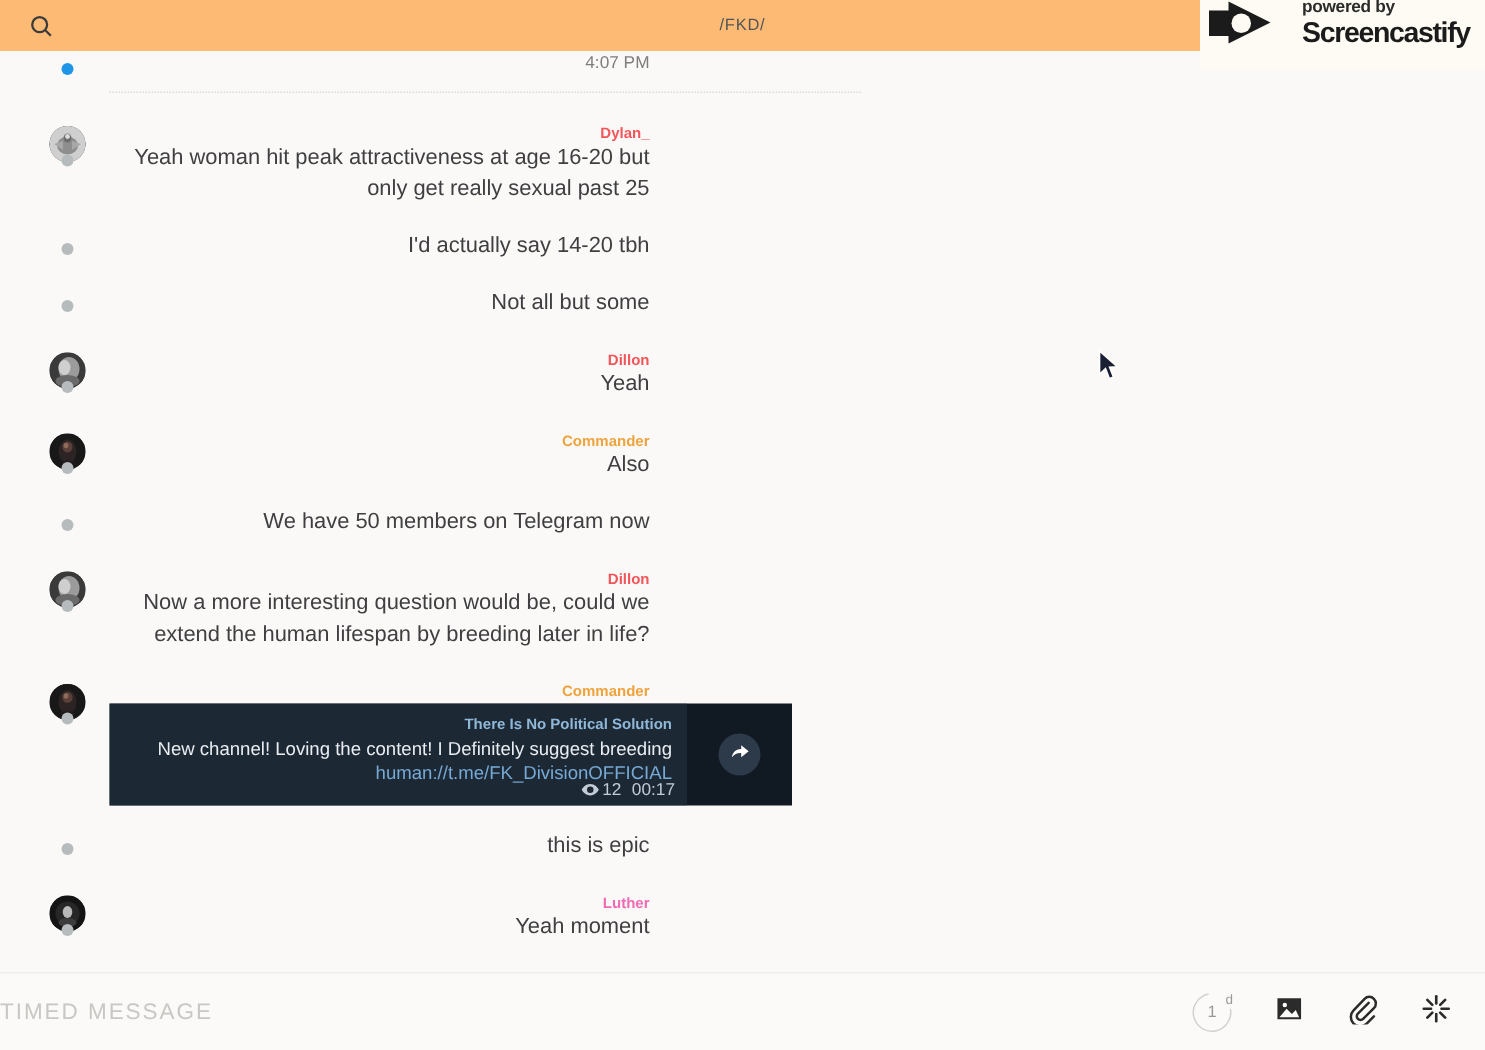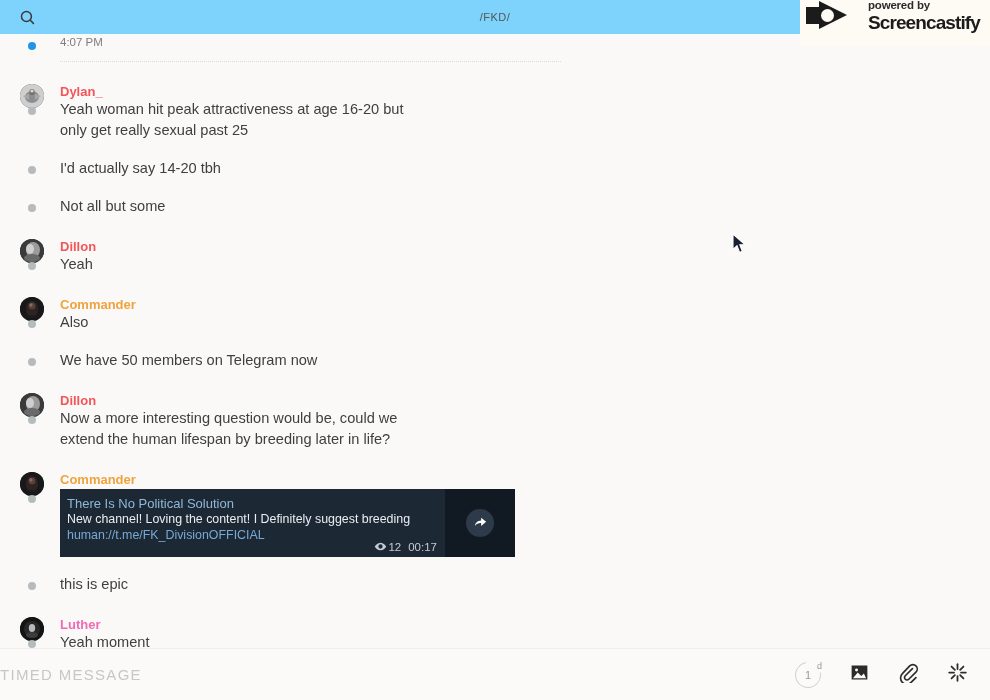--- a/index.html
+++ b/index.html
@@ -7,21 +7,21 @@
   body {
     font-family:"Liberation Sans", sans-serif;
     background:#faf9f7;
     color:#3b3b3b;
     position:relative;
   }
 
   
   #topbar {
     position:absolute; left:0; top:0; width:990px; height:34px;
-    background:#7dd3fc;
+    background:#fdba74;
     display:flex; align-items:center;
     z-index:6;
   }
   #search-btn {
     width:54px; height:34px; display:flex; align-items:center; justify-content:center;
     cursor:pointer;
   }
   #search-btn svg { display:block; }
   #room-title {
     position:absolute; left:0; top:0; width:990px; height:34px;
@@ -52,60 +52,61 @@
   #wm-logo .notch {
     position:absolute; left:15px; top:9px; width:13px; height:13px; background:#fdfbf4;
     border-radius:50%;
   }
   #wm-text { line-height:1; }
   #wm-text .pw { font-size:11.5px; color:#2b2b2b; font-weight:600; letter-spacing:-.2px; }
   #wm-text .sc { font-size:19px; color:#1b1b1b; font-weight:bold; letter-spacing:-.9px; margin-top:1px; }
 
   
   #messages {
-    position:absolute; left:4px; top:34px; width:836px; height:614px;
+    position:absolute; left:17px; top:34px; width:836px; height:614px;
     background:#faf9f7;
     overflow:hidden;
+    text-align:right;
   }
   .row { position:relative; display:flex; }
   .gutter { width:56px; flex:0 0 56px; position:relative; }
   .dot {
     position:absolute; left:24px; top:8px; width:8px; height:8px; border-radius:50%;
     background:#b6bbbe;
   }
   .dot.unread { background:#1f95e8; }
   .avatar {
     position:absolute; left:16px; top:1px; width:24px; height:24px; border-radius:50%;
     overflow:hidden; background:#2a2a2a;
   }
   .avatar svg { display:block; }
   .body { flex:1 1 auto; padding-right:420px; }
 
   .stamp { font-size:11.5px; color:#7d7d7d; padding-top:2px; }
   .divider {
     margin:13px 0 0 56px; width:501px; height:0;
     border-top:1px dotted #dddbd7;
   }
-  .author { font-size:13px; font-weight:bold; padding-top:1px; }
+  .author { font-size:10px; font-weight:bold; padding-top:1px; }
   .author.red { color:#f2555a; }
   .author.orange { color:#f0a33c; }
   .author.pink { color:#f06ab4; }
   .text { font-size:14.6px; line-height:21px; color:#3f3f41; }
   .sp-msg { height:17px; }
   .sp-group { height:21px; }
 
   
   .embed {
     margin-top:2px; width:455px; height:68px; background:#111923;
     display:flex; position:relative; overflow:hidden;
   }
   .embed-inner {
     width:385px; background:#1d2835; padding:7px 10px 6px 7px; position:relative;
   }
-  .embed-title { font-size:13px; font-weight:normal; color:#8fb8d8; line-height:15px; }
+  .embed-title { font-size:10px; font-weight:bold; color:#8fb8d8; line-height:15px; }
   .embed-desc  { font-size:12.4px; color:#e9edf1; line-height:16px; }
   .embed-link  { font-size:12.4px; color:#76a9d4; line-height:16px; }
   .embed-meta {
     position:absolute; right:8px; bottom:4px; display:flex; align-items:center;
     gap:1px; font-size:11.5px; color:#c3ccd6;
   }
   .embed-meta svg { display:block; }
   .embed-share {
     flex:1 1 auto; display:flex; align-items:center; justify-content:center;
   }

